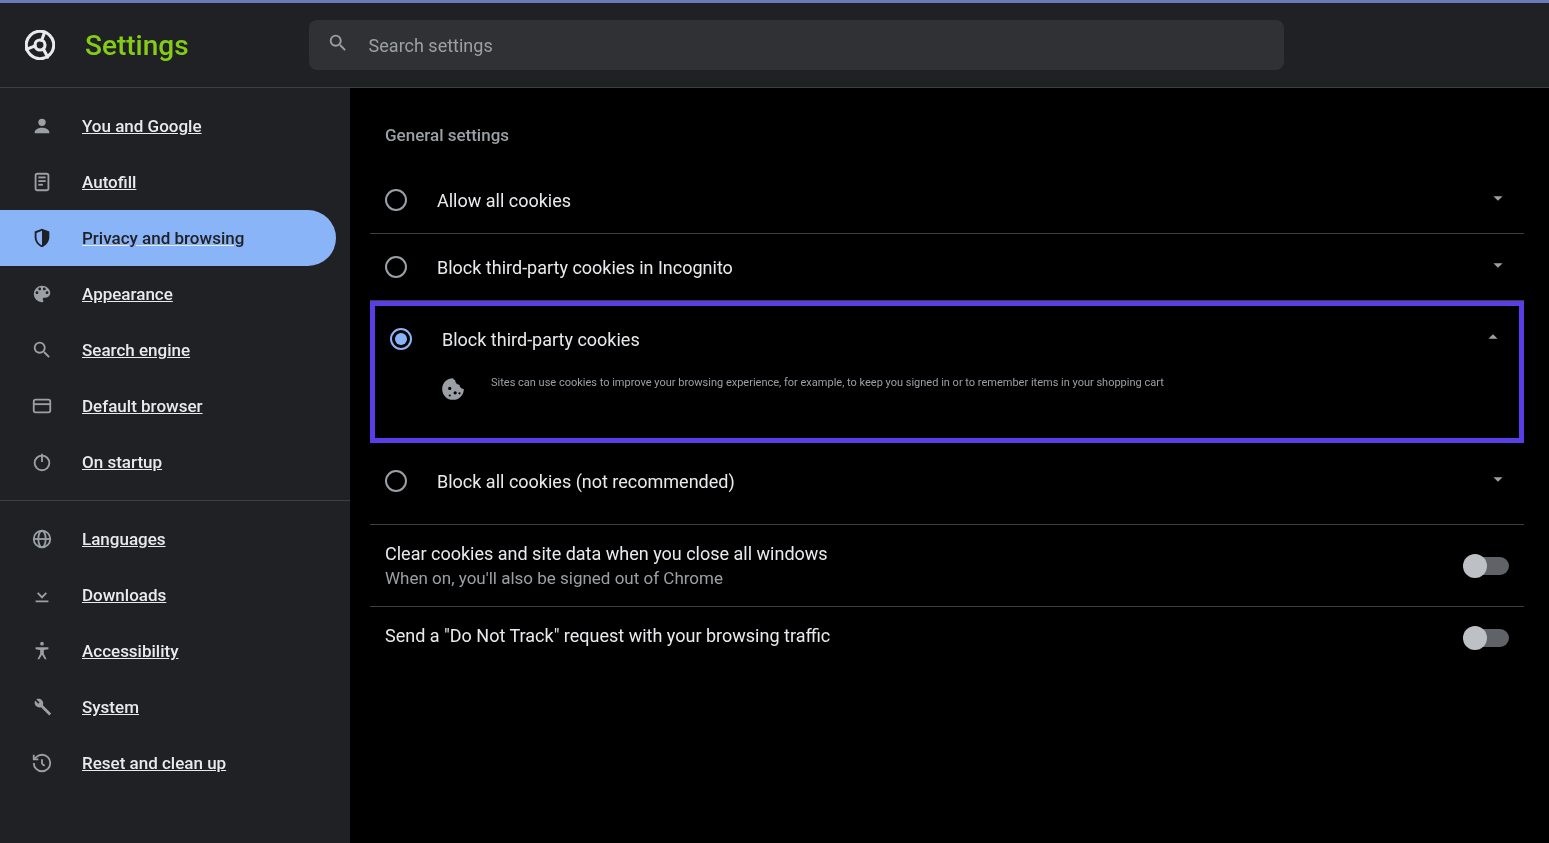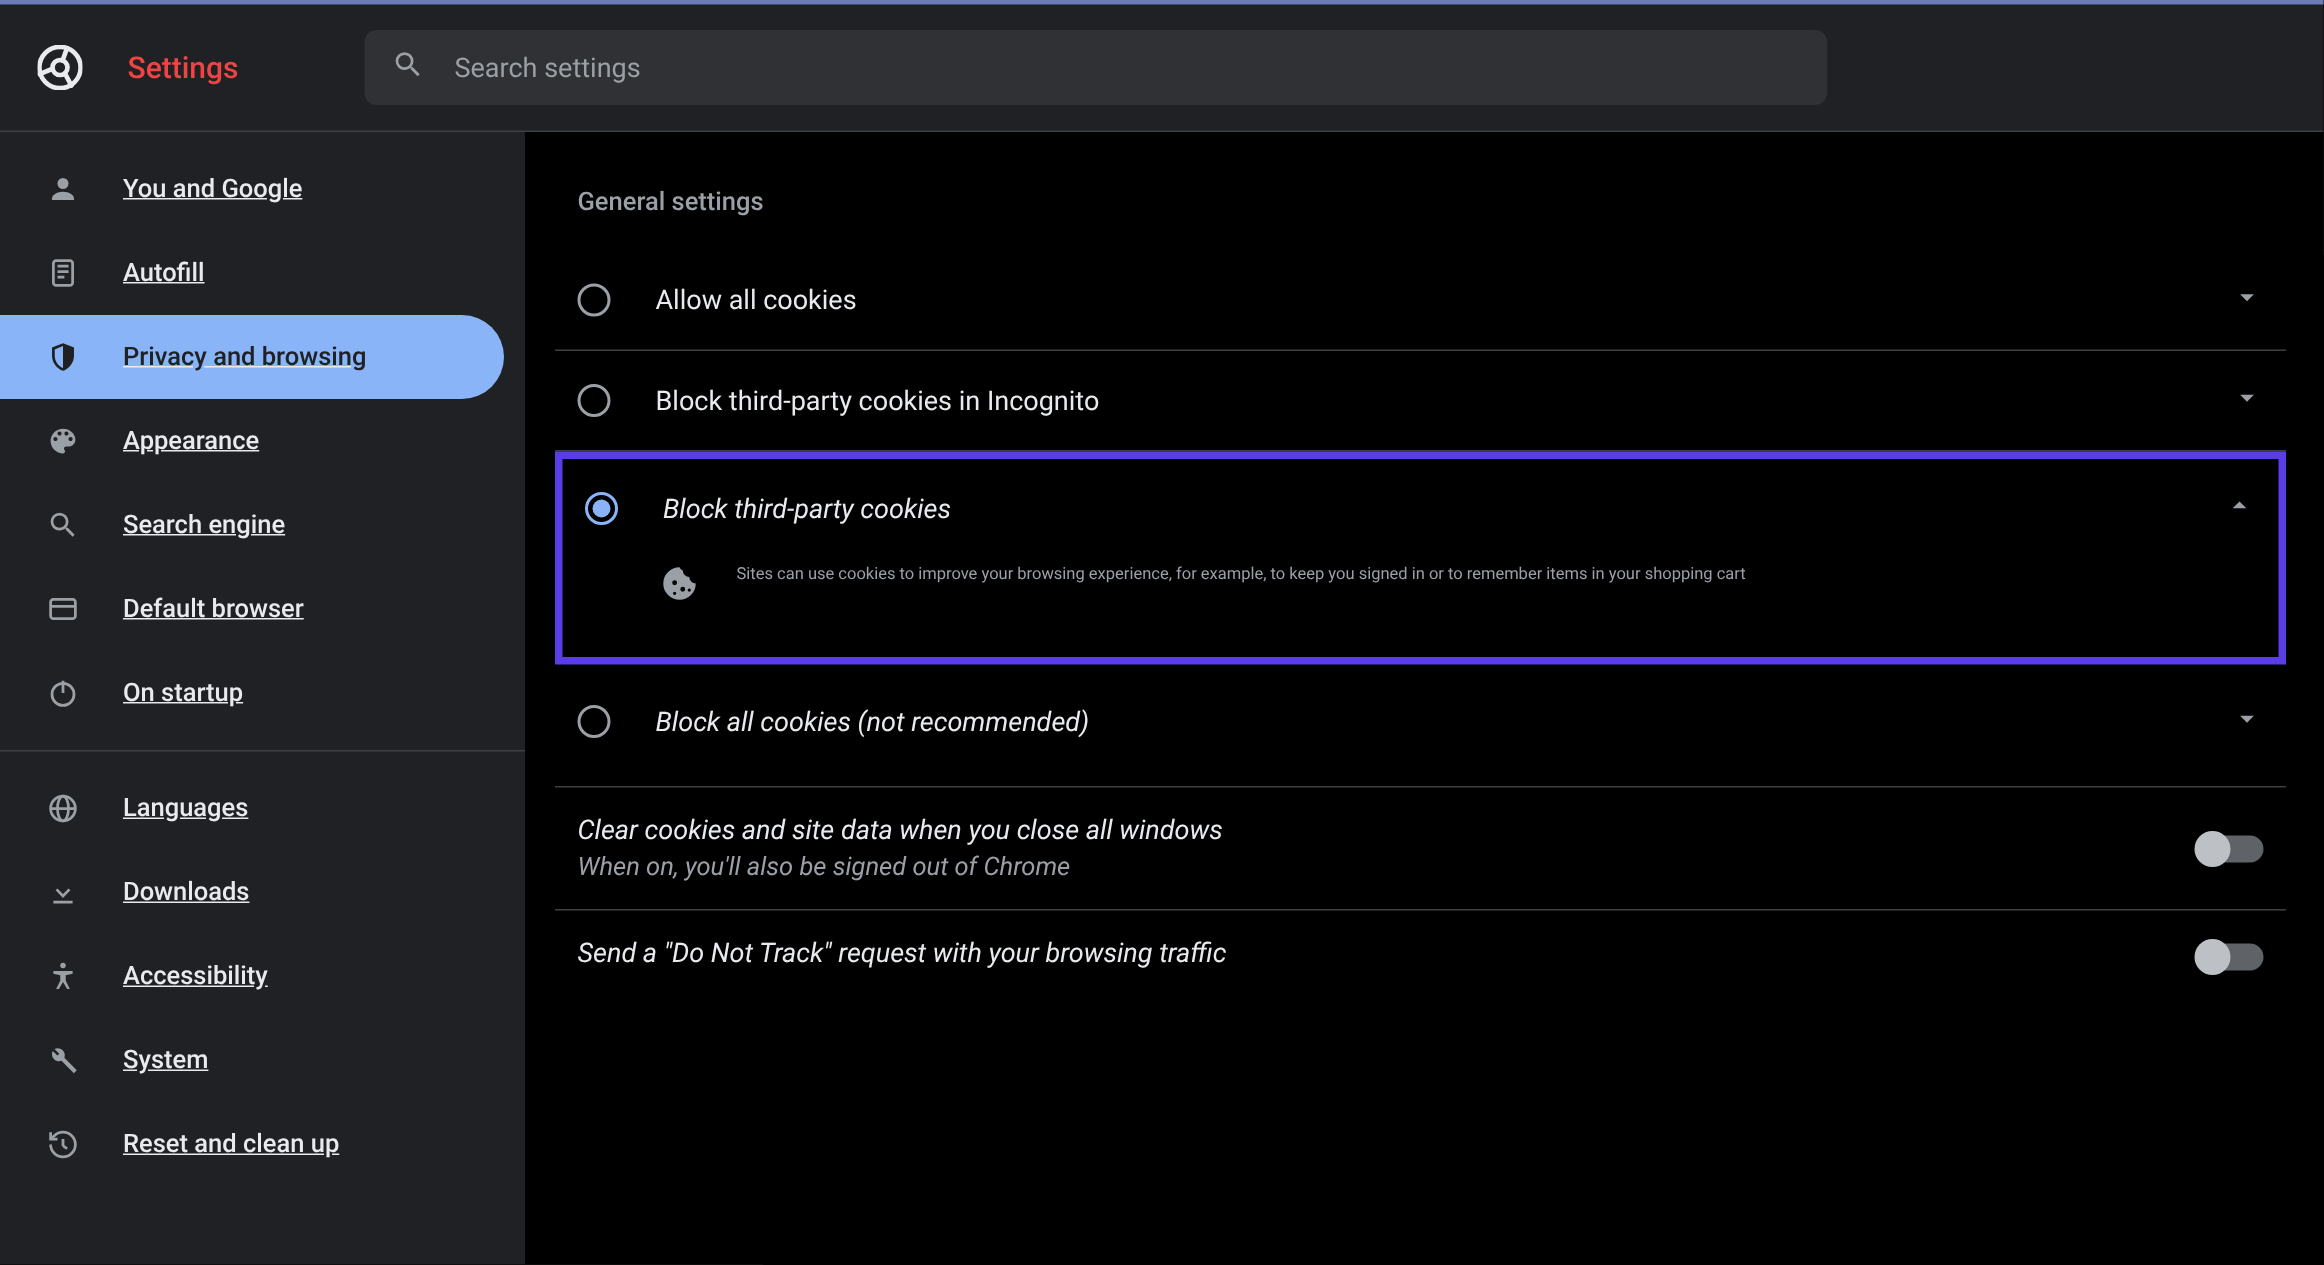--- a/index.html
+++ b/index.html
@@ -22,24 +22,24 @@
       align-items: center;
       padding: 0 25px;
       border-bottom: 1px solid #3c4043;
     }
     .chrome-logo {
       width: 30px;
       height: 30px;
       margin-right: 30px;
     }
     .title {
-      font-size: 20px;
+      font-size: 28px;
       font-weight: 500;
-      color: #ef4444;
-      margin-right: 84px;
+      color: #84cc16;
+      margin-right: 120px;
     }
     .search-box {
       flex: 1;
       max-width: 975px;
       height: 50px;
       background: #303134;
       border-radius: 8px;
       display: flex;
       align-items: center;
       padding: 0 18px;
@@ -113,21 +113,21 @@
       font-weight: 500;
       padding: 12px 15px 22px 15px;
     }
     .radio-row {
       display: flex;
       align-items: center;
       padding: 20px 15px;
       border-bottom: 1px solid #3c4043;
       cursor: pointer;
     }
-    .radio-row.no-border { border-bottom: none; font-style: italic; }
+    .radio-row.no-border { border-bottom: none; }
     .radio {
       width: 22px;
       height: 22px;
       border: 2px solid #9aa0a6;
       border-radius: 50%;
       margin-right: 30px;
       flex-shrink: 0;
       display: flex;
       align-items: center;
       justify-content: center;
@@ -176,21 +176,20 @@
     }
     .setting-row {
       display: flex;
       align-items: center;
       padding: 18px 15px;
       border-top: 1px solid #3c4043;
     }
     .setting-row.first { border-top: 1px solid #3c4043; margin-top: 10px;}
     .setting-text {
       flex: 1;
-      font-style: italic;
     }
     .setting-title {
       font-size: 18px;
       color: #e8eaed;
       margin-bottom: 4px;
     }
     .setting-sub {
       font-size: 17px;
       color: #9aa0a6;
     }

